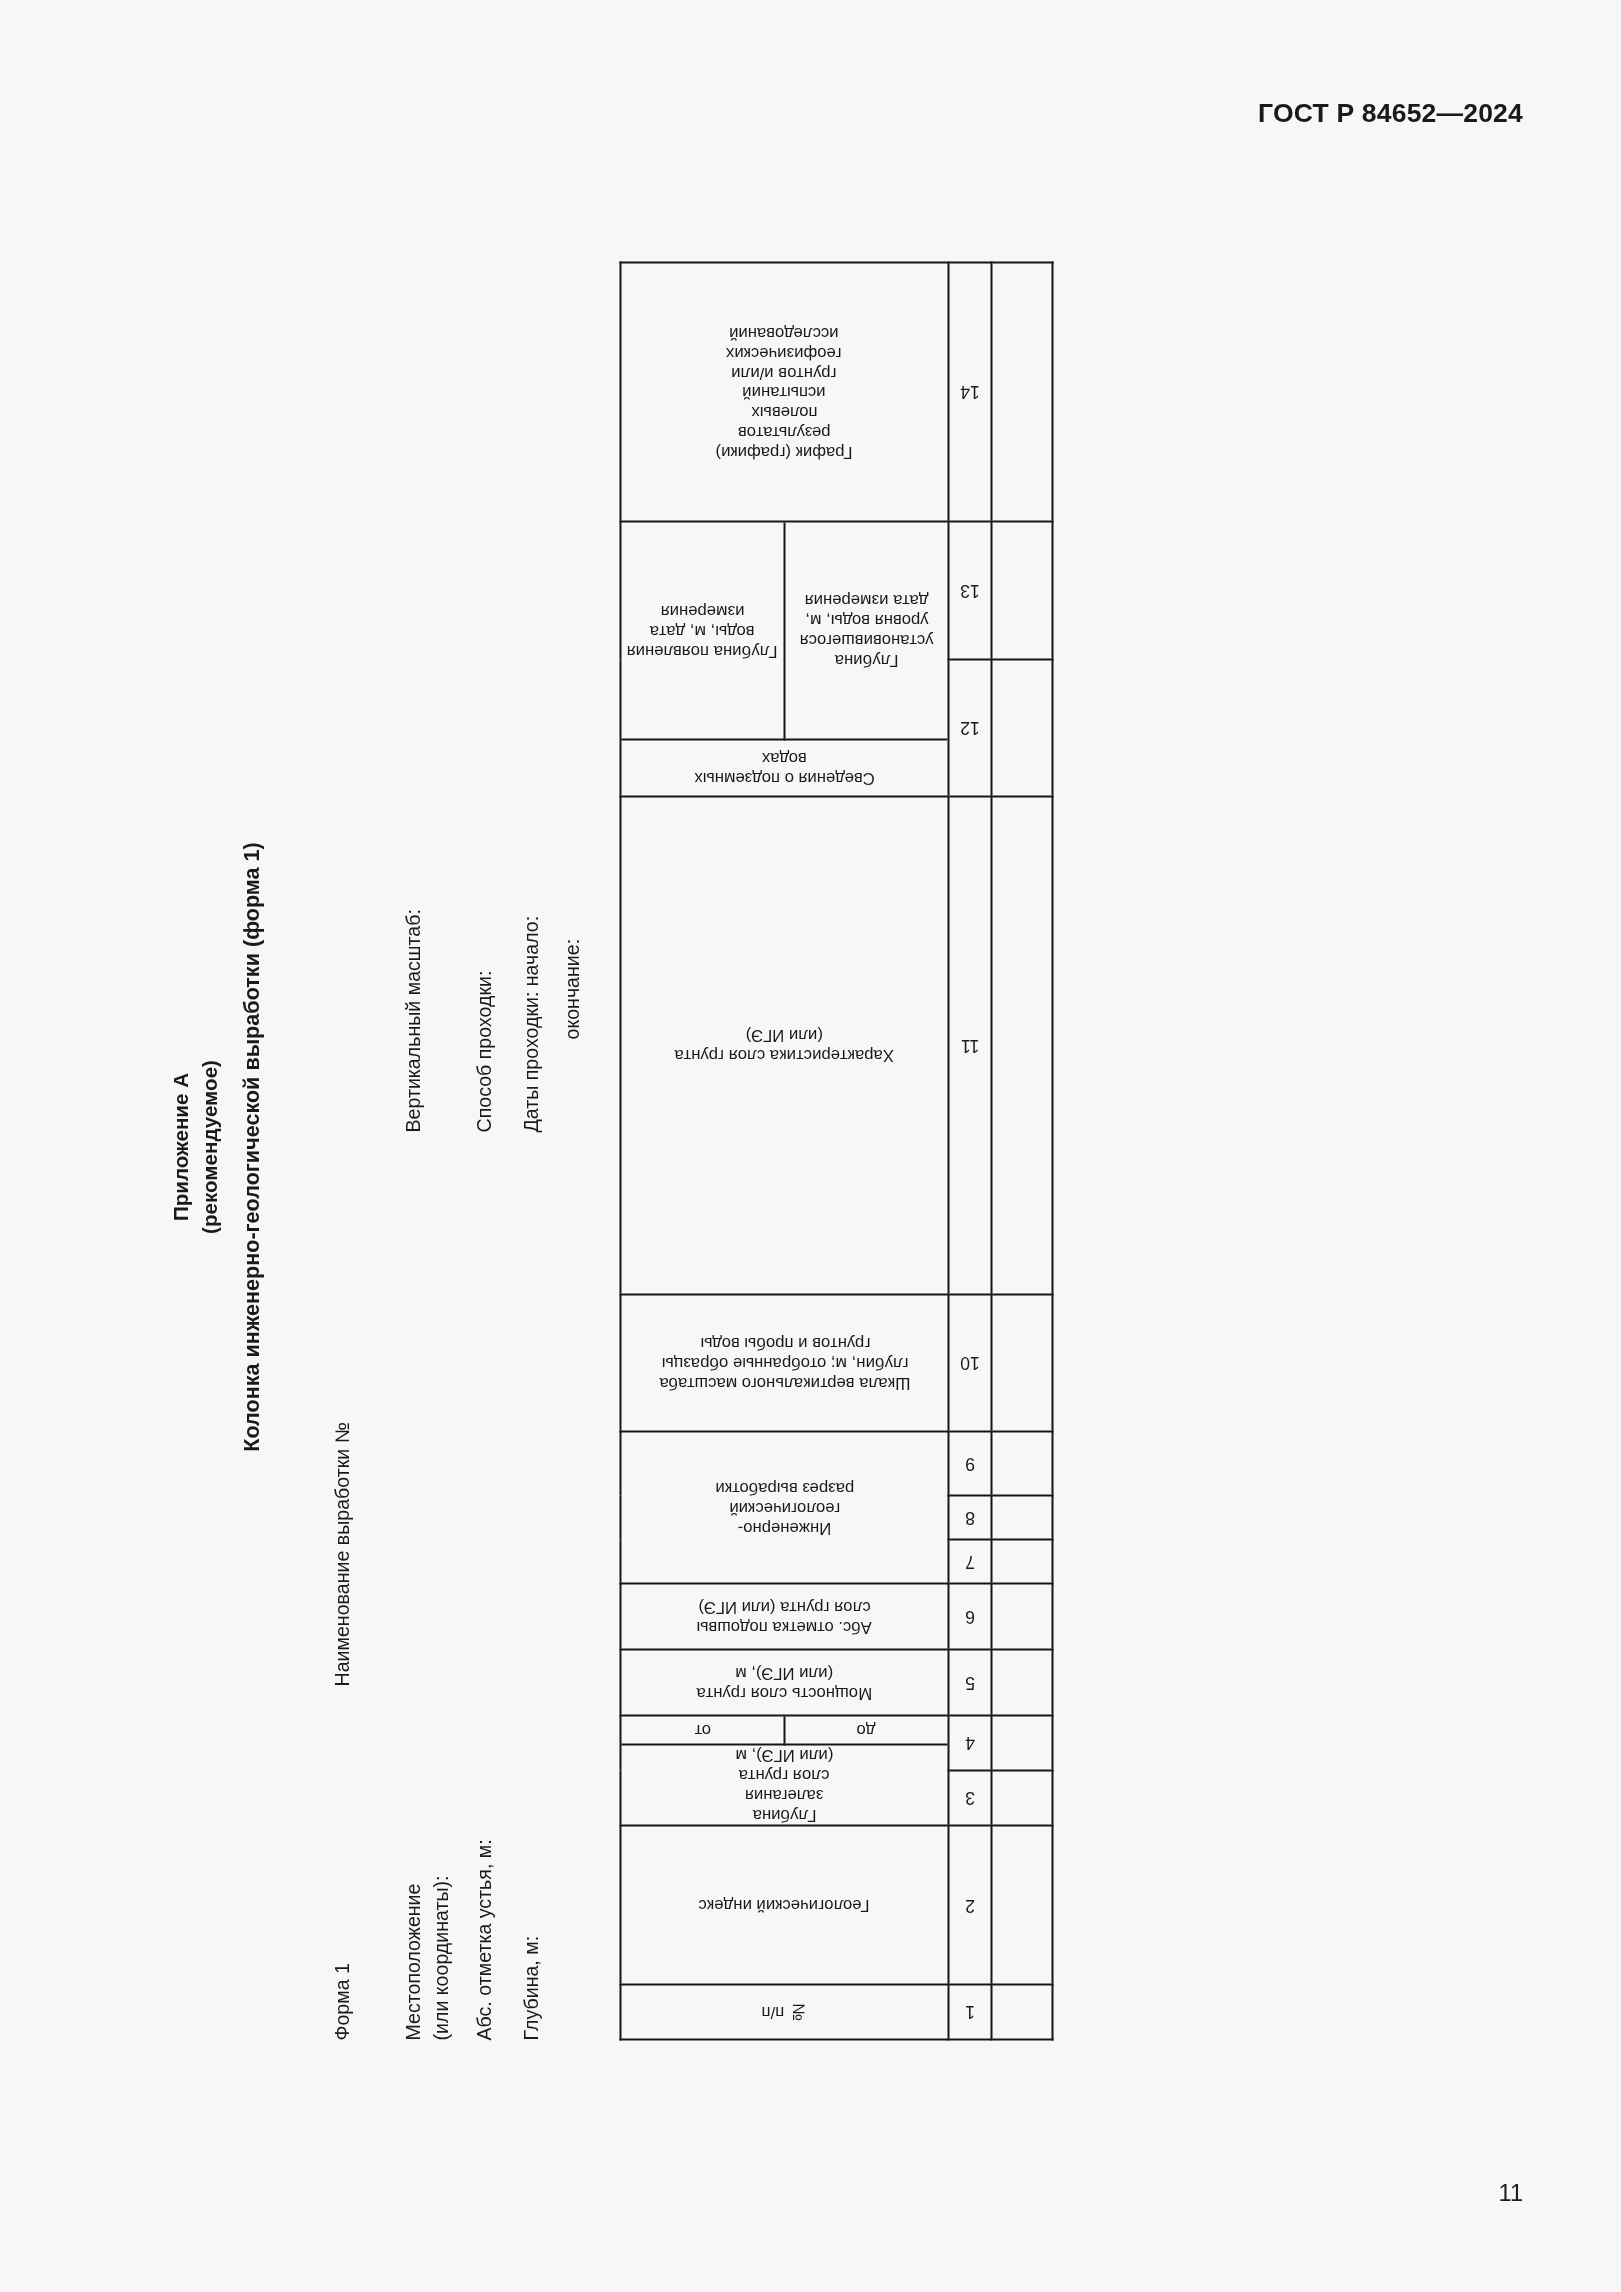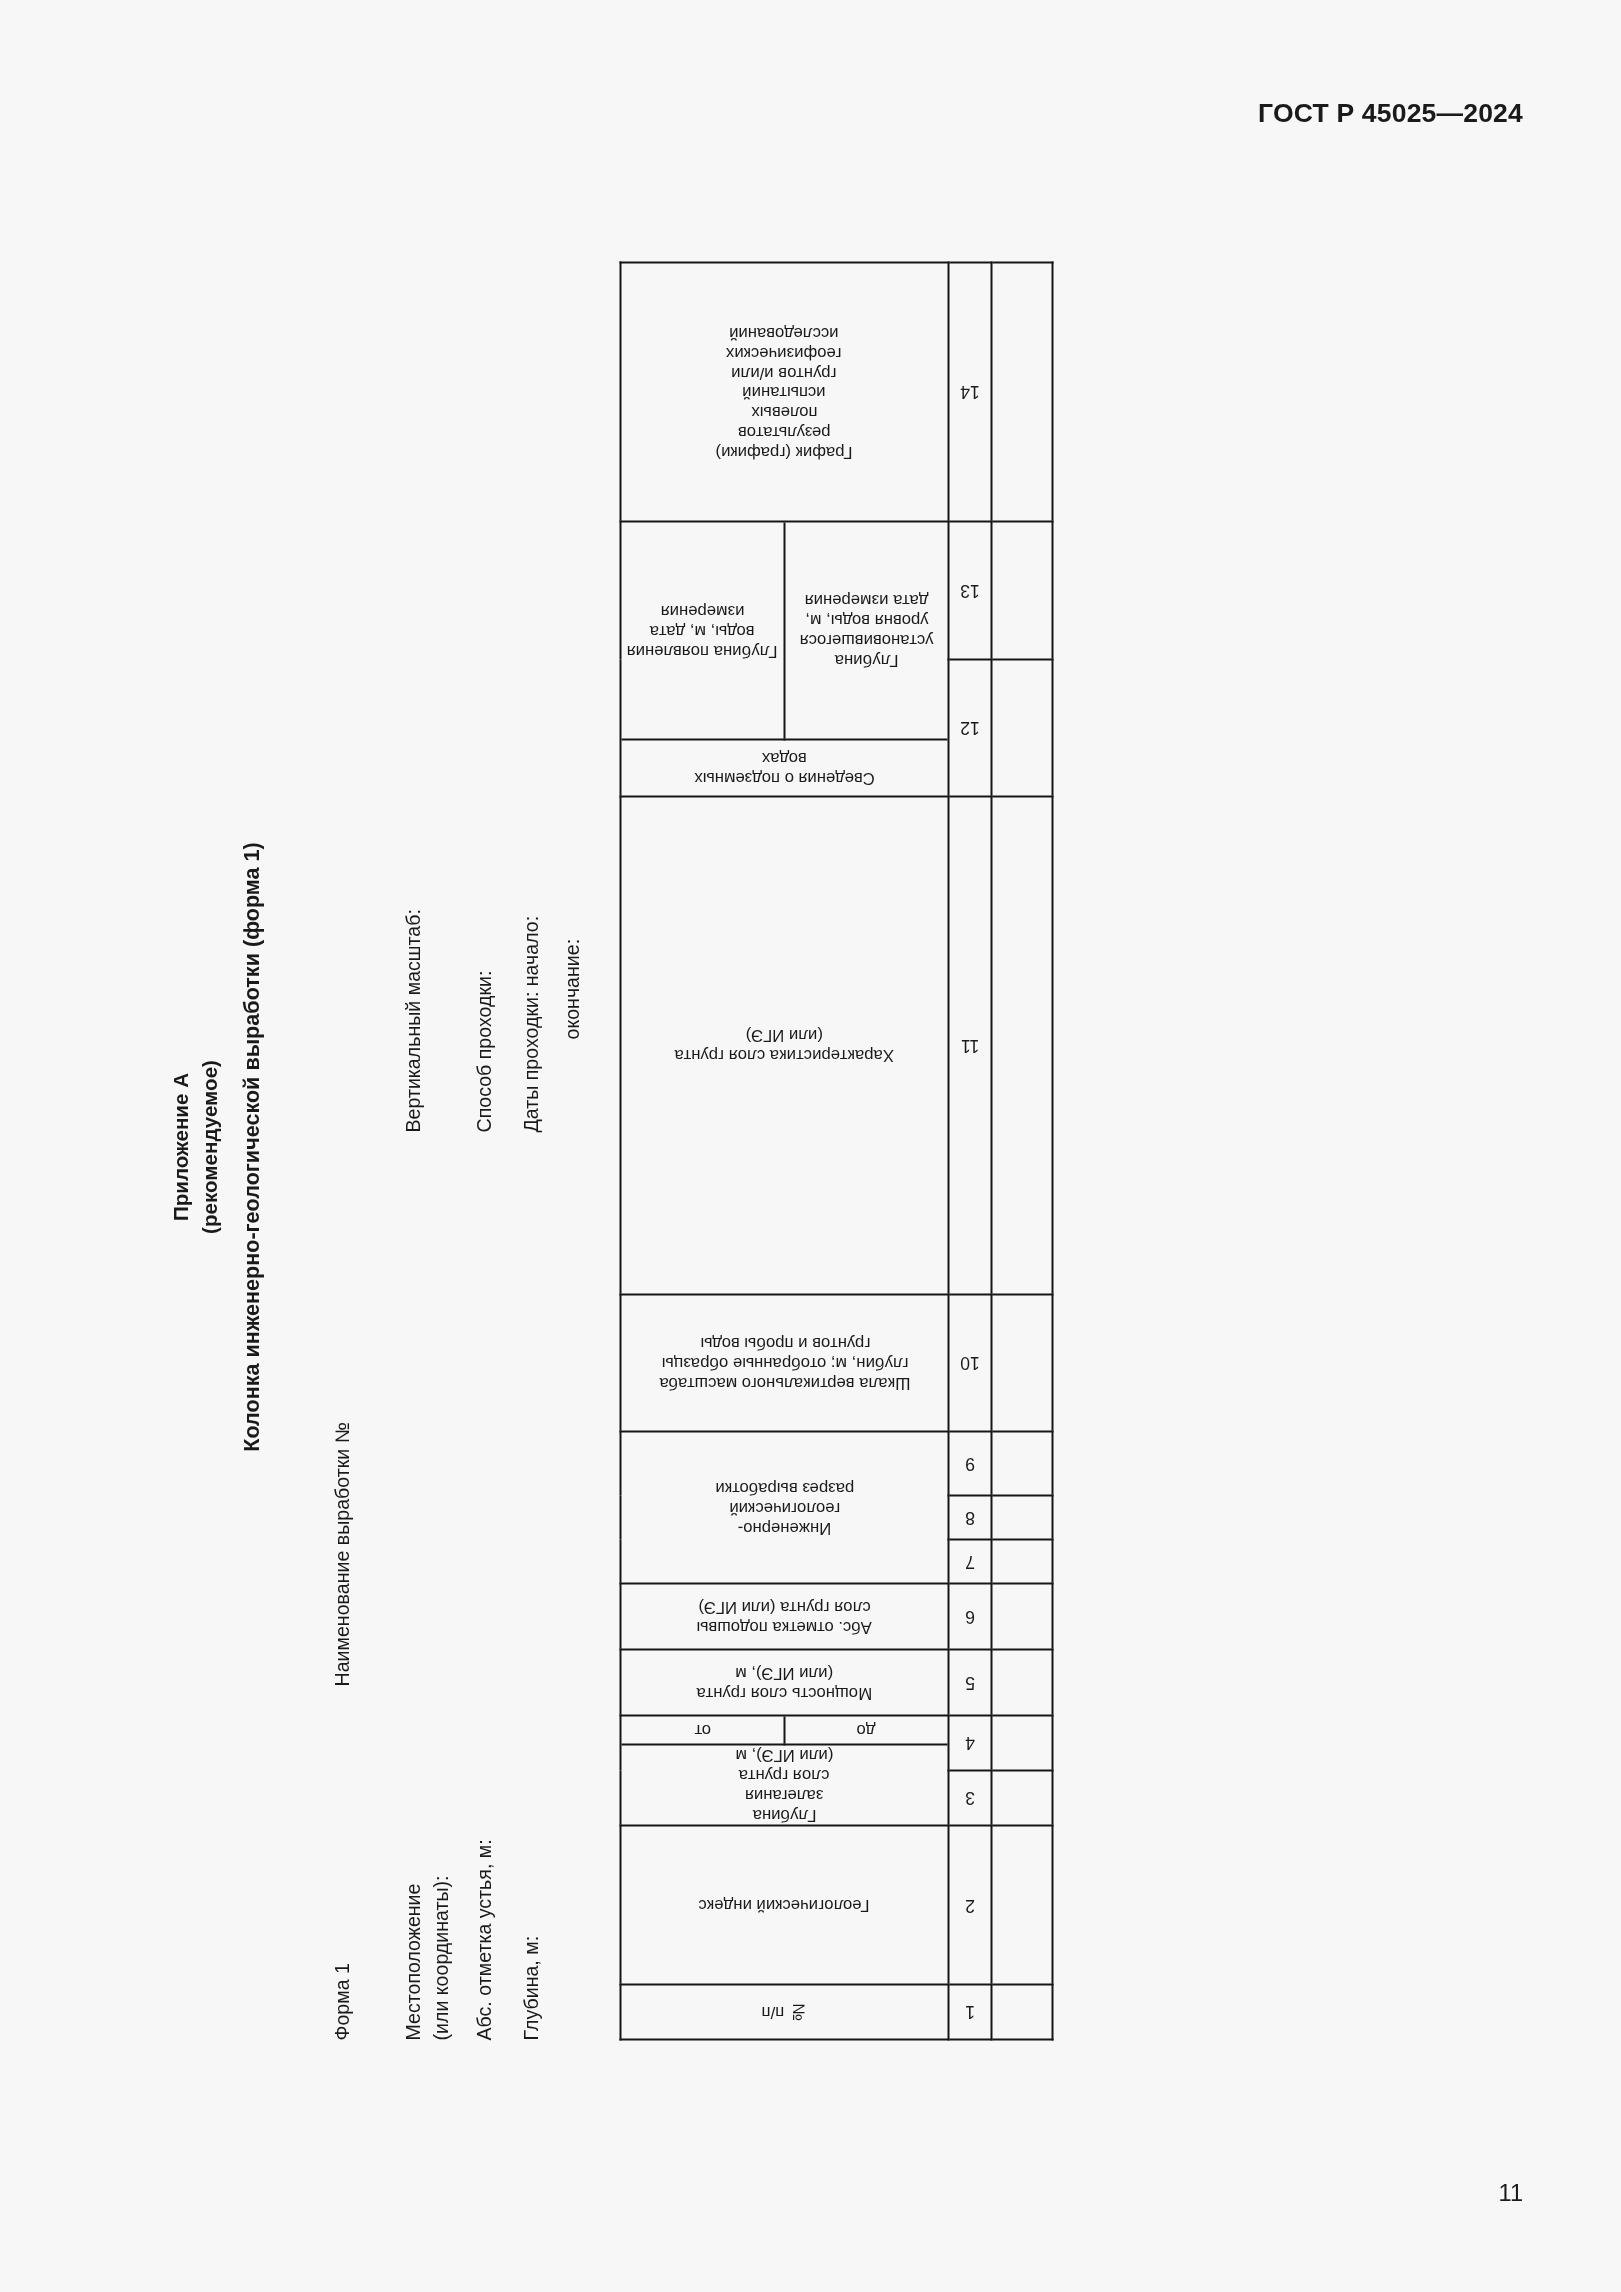--- a/index.html
+++ b/index.html
@@ -104,21 +104,21 @@
   .numtext{display:block;transform:rotate(-90deg);font-size:17.6px;}
 
   .sub-wrap{width:100%;border-collapse:collapse;}
   .sub-wrap td{border:0;}
 </style>
 </head>
 <body>
 
 <div class="page">
 
-  <div class="doc-header">ГОСТ Р 45025—2024</div>
+  <div class="doc-header">ГОСТ Р 84652—2024</div>
 
   <div class="page-number">11</div>
 
   <div class="landscape">
     <div class="ls-inner">
 
       <div class="ttl ttl-a">Приложение А</div>
       <div class="ttl ttl-rec">(рекомендуемое)</div>
       <div class="ttl ttl-main">Колонка инженерно-геологической выработки (форма 1)</div>
 

